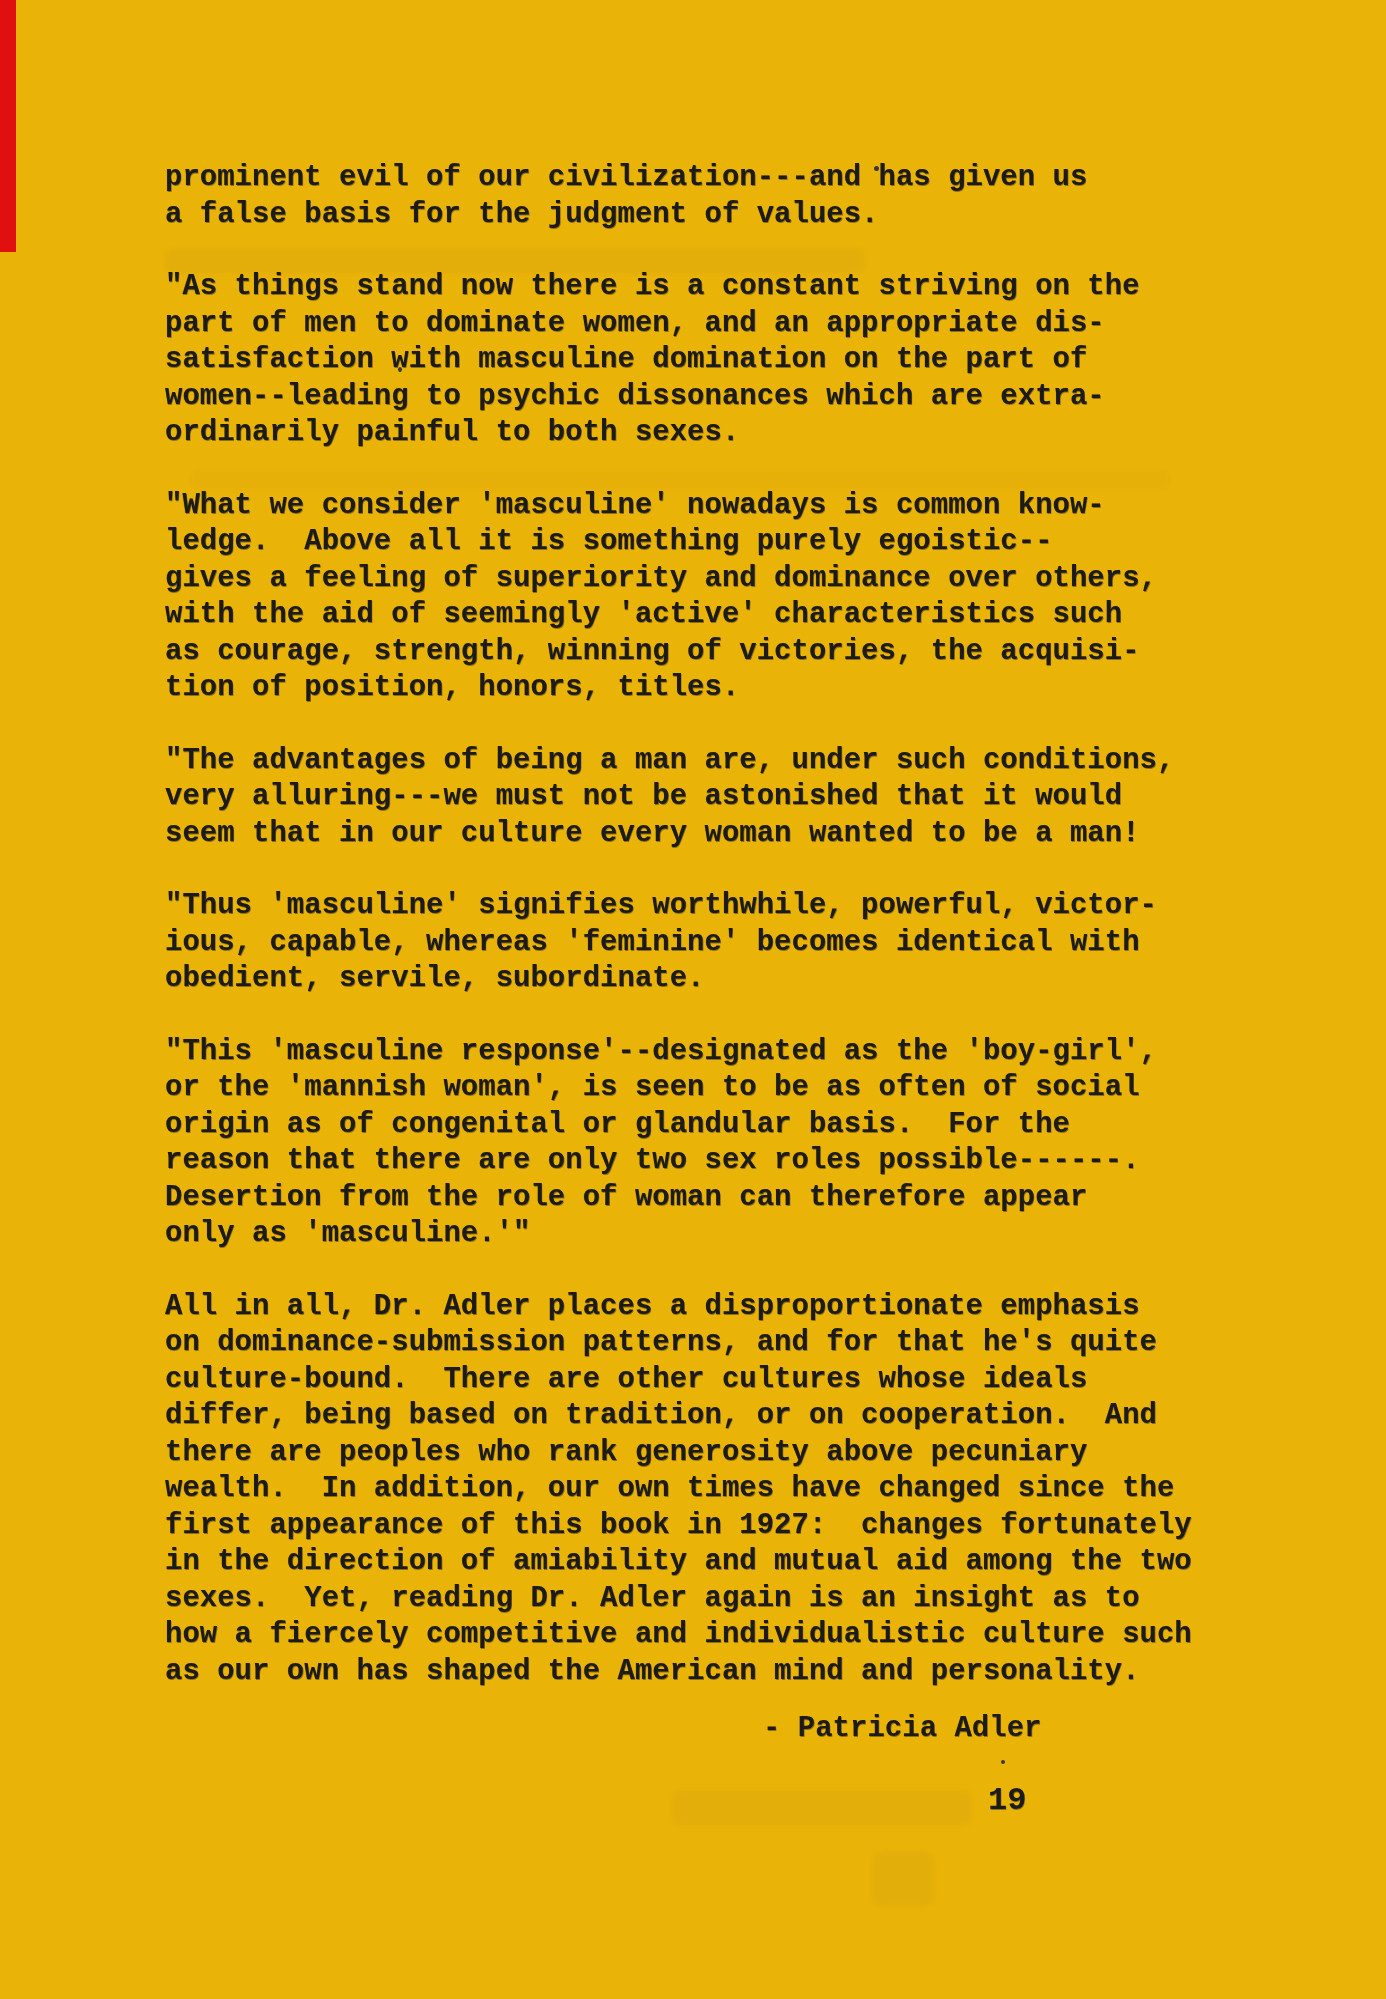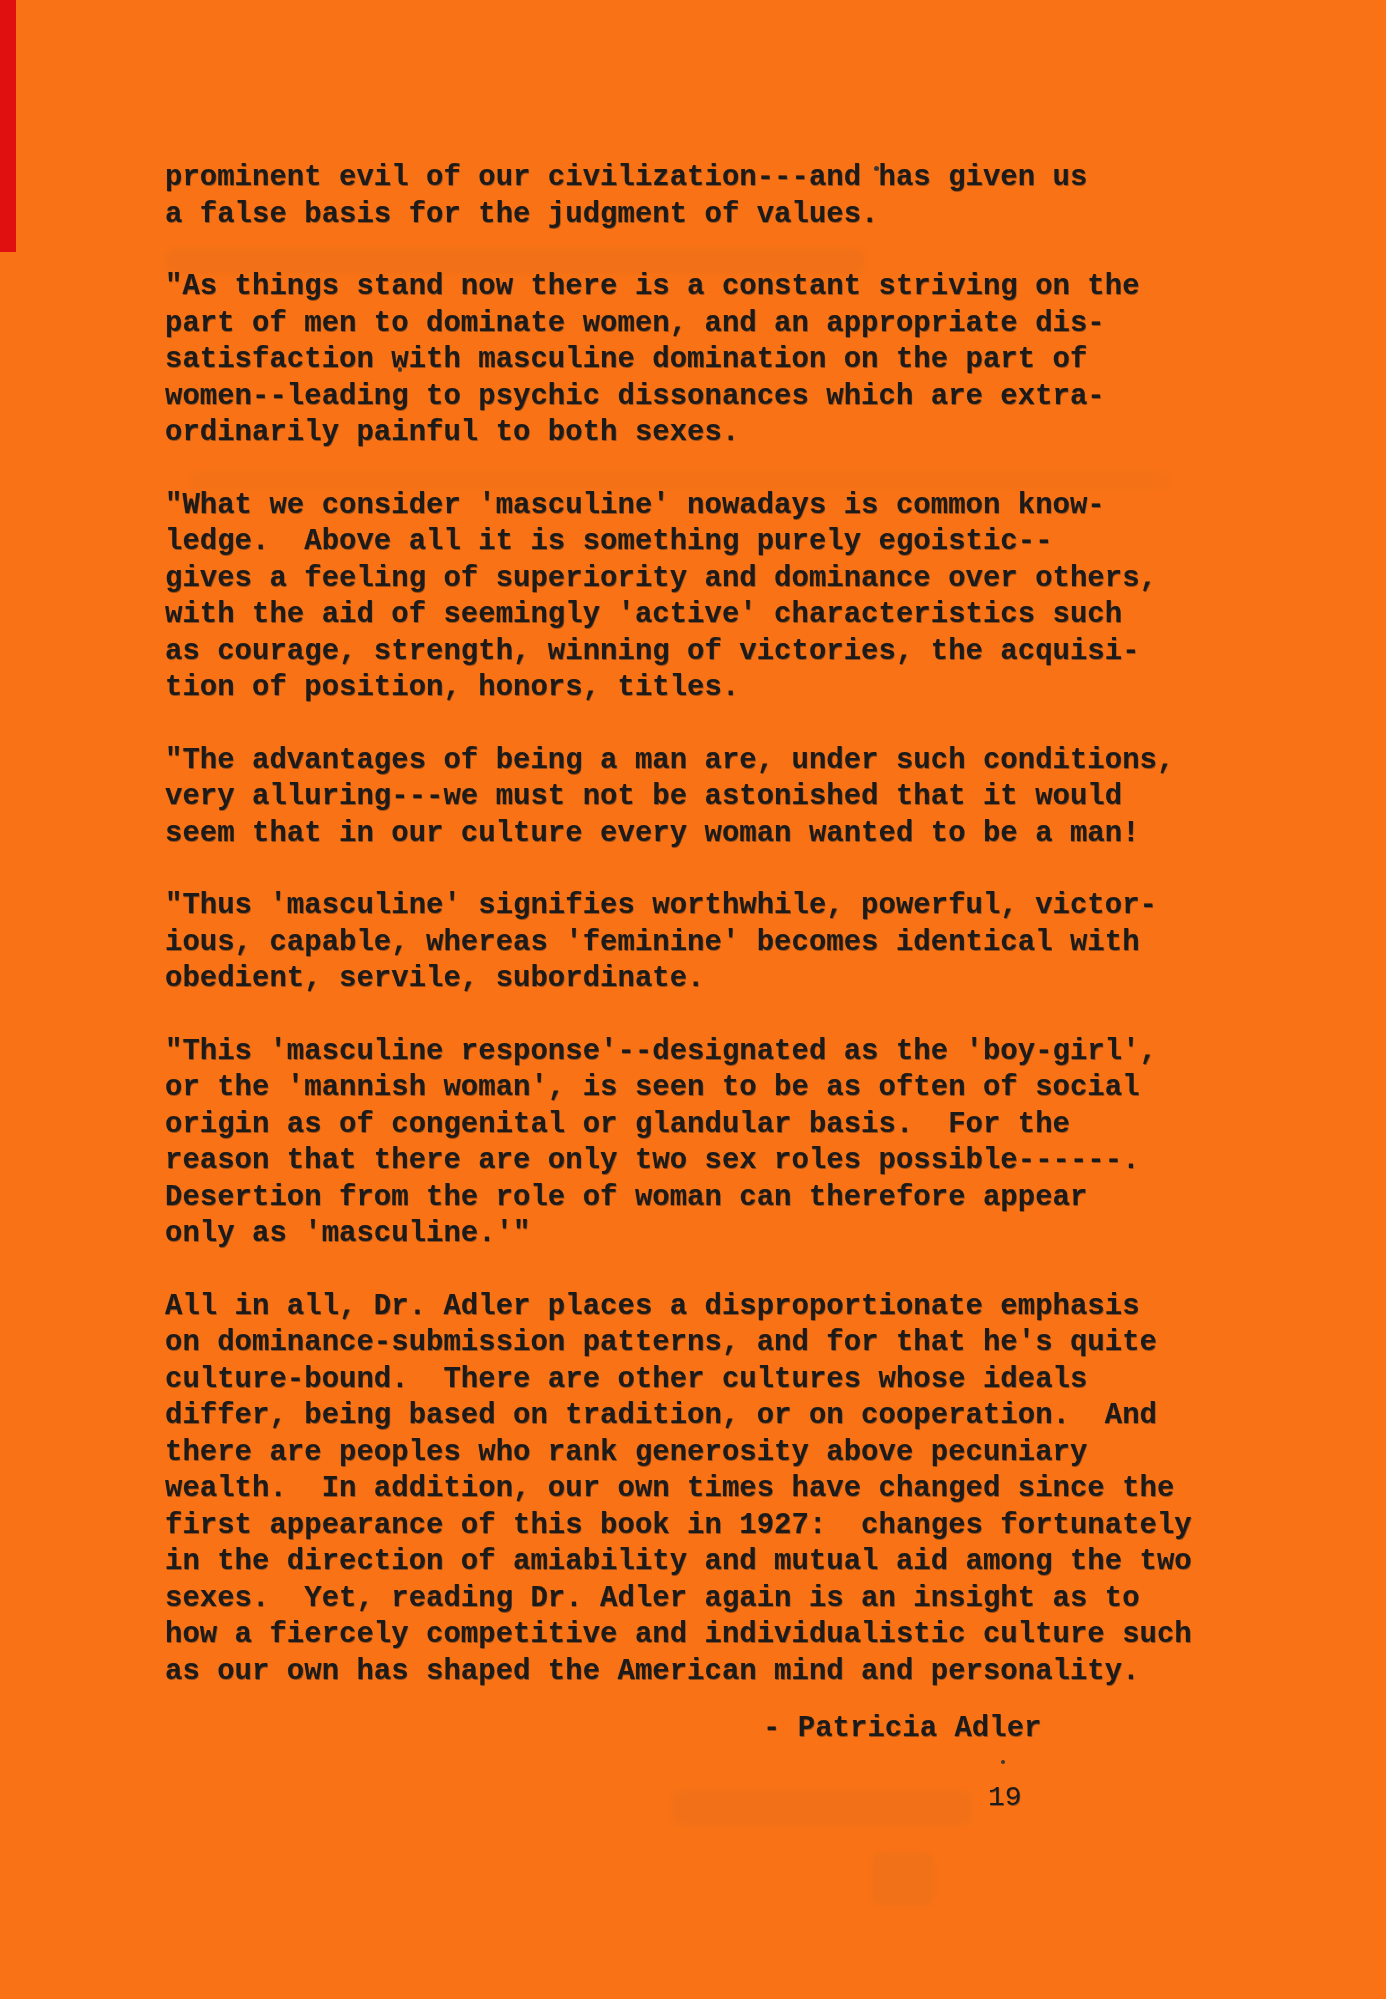--- a/index.html
+++ b/index.html
@@ -47,22 +47,22 @@
     top: 1712px;
     font-size: 29px;
     font-weight: 700;
     white-space: pre;
     text-shadow: 0.6px 0.6px 0 rgba(28, 27, 26, 0.45);
   }
   .page-number {
     position: absolute;
     left: 988px;
     top: 1782px;
-    font-size: 28px;
-    font-weight: 400;
+    font-size: 32px;
+    font-weight: 700;
     text-shadow: 0.6px 0.6px 0 rgba(28, 27, 26, 0.45);
   }
   
   .smudge {
     position: absolute;
     background: rgba(60, 60, 60, 0.035);
     border-radius: 10px;
     filter: blur(2px);
   }
   .smudge-a { left: 165px; top: 248px; width: 700px; height: 26px; }
@@ -75,21 +75,21 @@
     background: #3a3836;
     border-radius: 50%;
   }
   .speck-1 { left: 874px; top: 166px; width: 5px; height: 5px; }
   .speck-2 { left: 398px; top: 367px; width: 4px; height: 5px; }
   .speck-3 { left: 1001px; top: 1760px; width: 4px; height: 4px; }
 </style>
 </head>
 <body>
 
-<div class="page" style="background: #f97316; color: rgb(28, 27, 26);">
+<div class="page" style="background: #eab308; color: rgb(28, 27, 26);">
 
   <div class="red-mark" style="background: rgb(224, 16, 16);"></div>
 
   <div class="smudge smudge-a"></div>
   <div class="smudge smudge-b"></div>
   <div class="smudge smudge-c"></div>
   <div class="smudge smudge-d"></div>
 
   <main class="text-block">
     <p class="para">prominent evil of our civilization---and has given us

